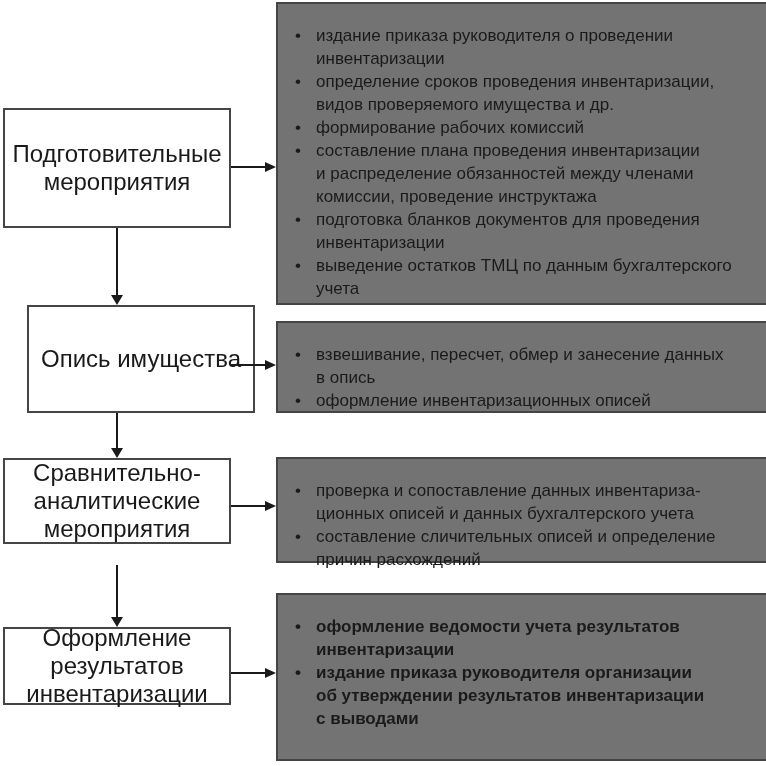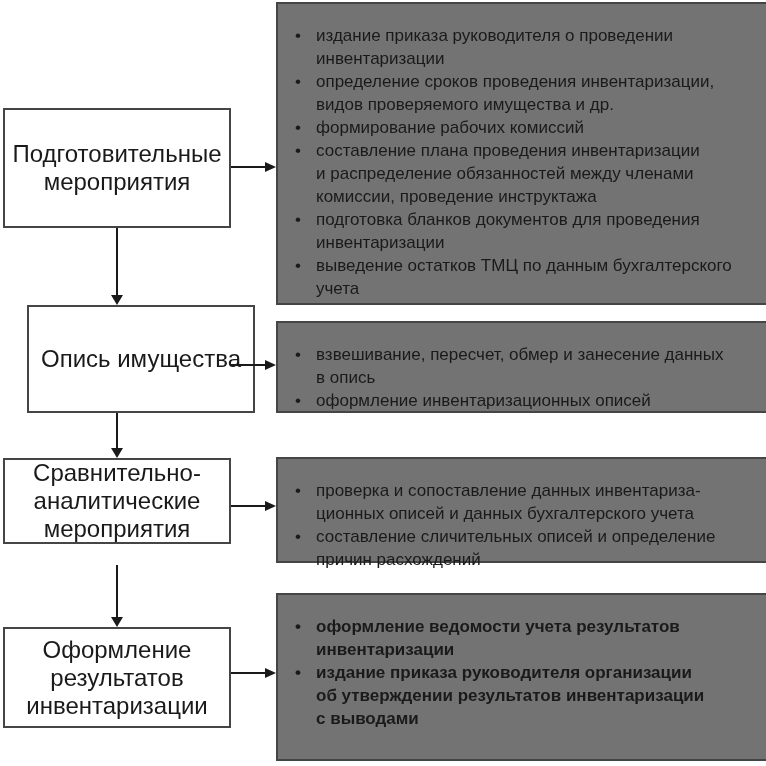--- a/index.html
+++ b/index.html
@@ -116,21 +116,21 @@
   <div class="stage-box" style="top:305px; height:108px;margin-left:24px;">
     <div class="stage-title">Опись имущества</div>
   </div>
 
   <div class="stage-box" style="top:458px; height:86px;">
     <div class="stage-title">Сравнительно-
 аналитические
 мероприятия</div>
   </div>
 
-  <div class="stage-box" style="top:627px; height:101px;">
+  <div class="stage-box" style="top:627px; height:78px;">
     <div class="stage-title">Оформление
 результатов
 инвентаризации</div>
   </div>
 
   <div class="details-box" style="top:2px; height:303px;">
     <ul class="bullet-list">
         <li>издание приказа руководителя о проведении
 инвентаризации</li>
         <li>определение сроков проведения инвентаризации,

